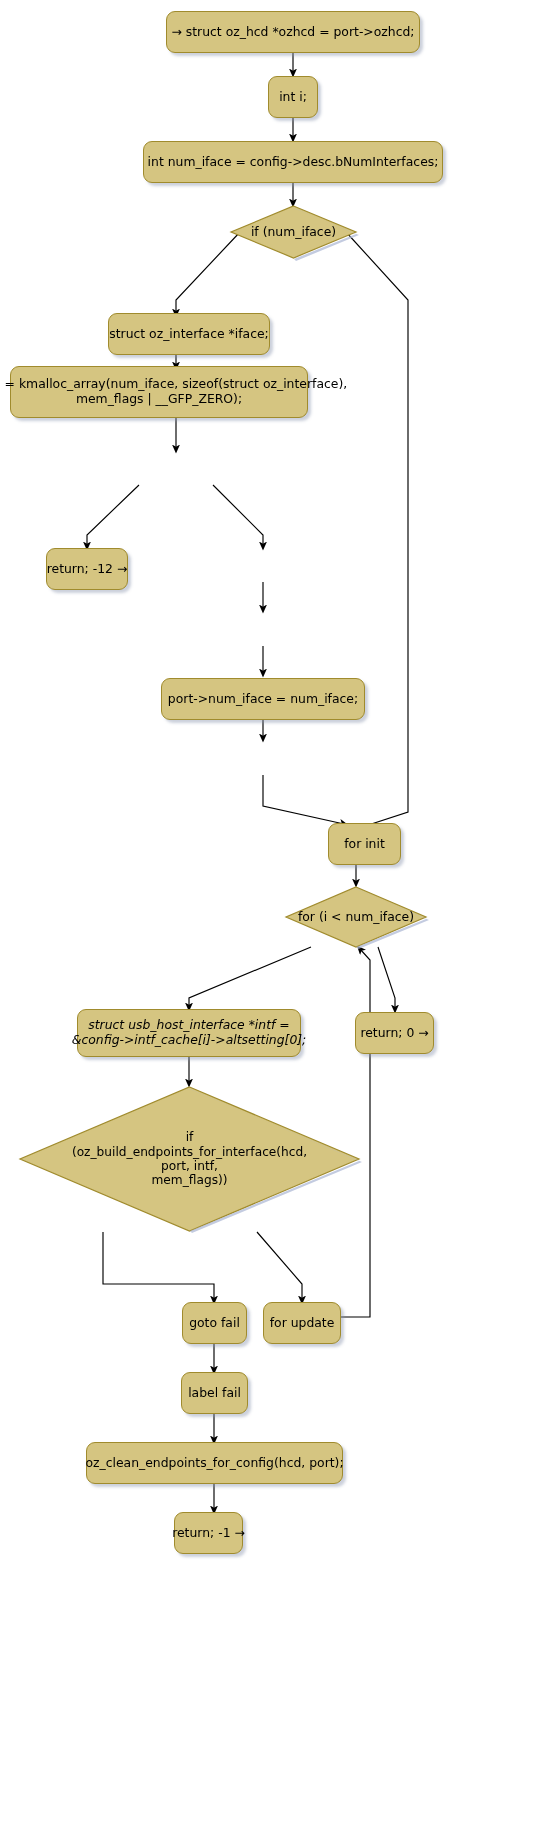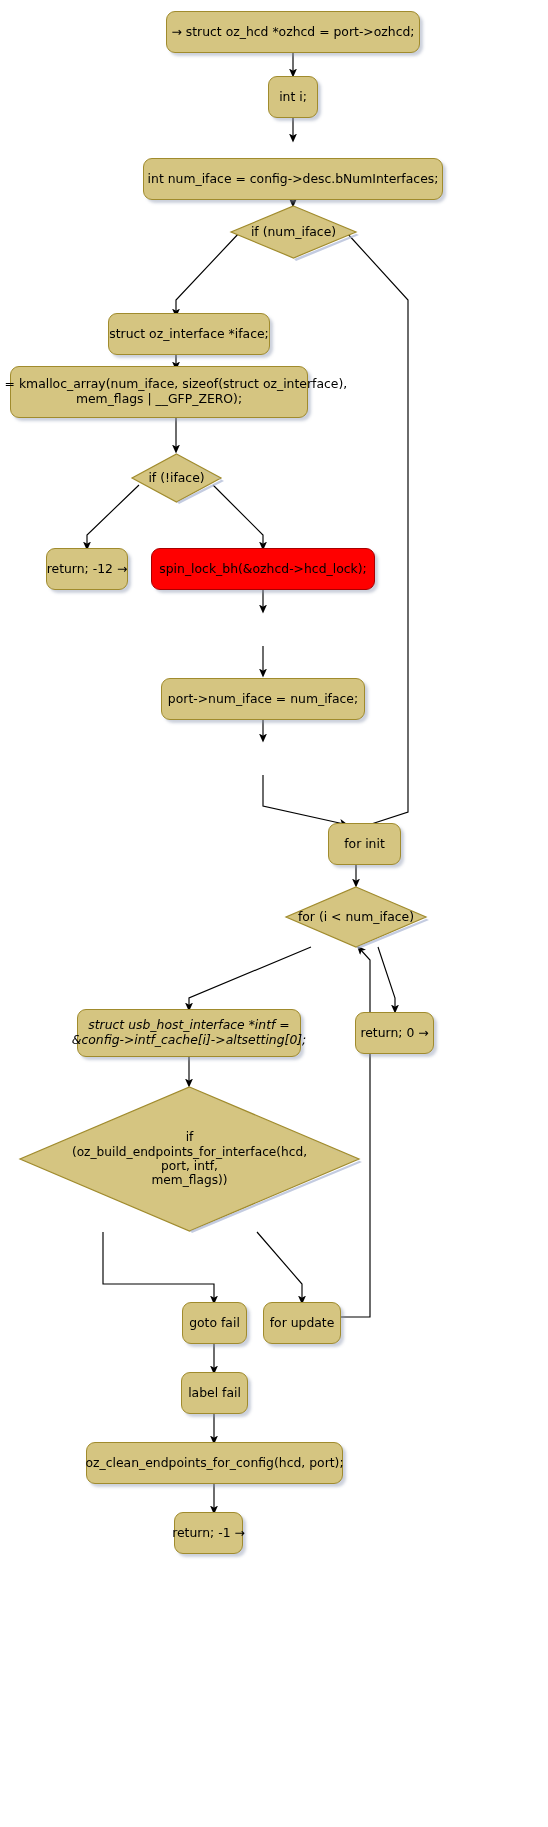--- a/index.html
+++ b/index.html
@@ -139,46 +139,38 @@
 
     <path class="edge-line" d="M214,1407 L214,1440" marker-end="url(#ah)"></path>
 
     <path class="edge-line" d="M214,1477 L214,1510" marker-end="url(#ah)"></path>
   </svg>
 
   <div class="node act" style="left:166px; top:11px; width:254px; height:34px;">→ struct oz_hcd *ozhcd = port-&gt;ozhcd;</div>
 
   <div class="node act" style="left:268px; top:76px; width:50px; height:34px;">int i;</div>
 
-  <div class="node act" style="left:143px; top:158px; width:300px; height:34px;">int num_iface = config-&gt;desc.bNumInterfaces;</div>
+  <div class="node act" style="left:143px; top:141px; width:300px; height:34px;">int num_iface = config-&gt;desc.bNumInterfaces;</div>
 
   <div class="node cond" style="left:228px; top:203px; width:131px; height:58px;">
     <svg class="diamond-shape" viewBox="0 0 131 58" preserveAspectRatio="none">
       <polygon points="65.5,3 128,29 65.5,55 3,29" fill="#D5C581" stroke="#A08B2D" stroke-width="1.2"></polygon>
       <polygon points="68,6 131,32 68,58 66,56 128,31 66,5" fill="#AFBAD6" opacity="0.75"></polygon>
     </svg>
     <span class="cond-label">if (num_iface)</span>
   </div>
 
   <div class="node act" style="left:108px; top:313px; width:162px; height:30px;">struct oz_interface *iface;</div>
 
   <div class="node act" style="left:10px; top:366px; width:298px; height:52px;">iface = kmalloc_array(num_iface, sizeof(struct oz_interface),
 mem_flags | __GFP_ZERO);</div>
 
-  <div class="node cond" style="left:129px; top:452px; width:95px; height:52px;">
-    <svg class="diamond-shape" viewBox="0 0 95 52" preserveAspectRatio="none">
-      <polygon points="47.5,2 92,26 47.5,50 3,26" fill="#D5C581" stroke="#A08B2D" stroke-width="1.2"></polygon>
-      <polygon points="50,5 95,29 50,52 48,50 92,28 48,4" fill="#AFBAD6" opacity="0.75"></polygon>
-    </svg>
-    <span class="cond-label">if (!iface)</span>
-  </div>
 
   <div class="node act" style="left:46px; top:548px; width:82px; height:32px;">return; -12 →</div>
 
-  <div class="node act red" style="left:151px; top:548px; width:224px; height:32px;">spin_lock_bh(&amp;ozhcd-&gt;hcd_lock);</div>
 
 
   <div class="node act" style="left:161px; top:678px; width:204px; height:32px;">port-&gt;num_iface = num_iface;</div>
 
 
   <div class="node act" style="left:328px; top:823px; width:73px; height:30px;">for init</div>
 
   <div class="node cond" style="left:283px; top:885px; width:146px; height:64px;">
     <svg class="diamond-shape" viewBox="0 0 146 64" preserveAspectRatio="none">
       <polygon points="73,2 143,32 73,62 3,32" fill="#D5C581" stroke="#A08B2D" stroke-width="1.2"></polygon>

